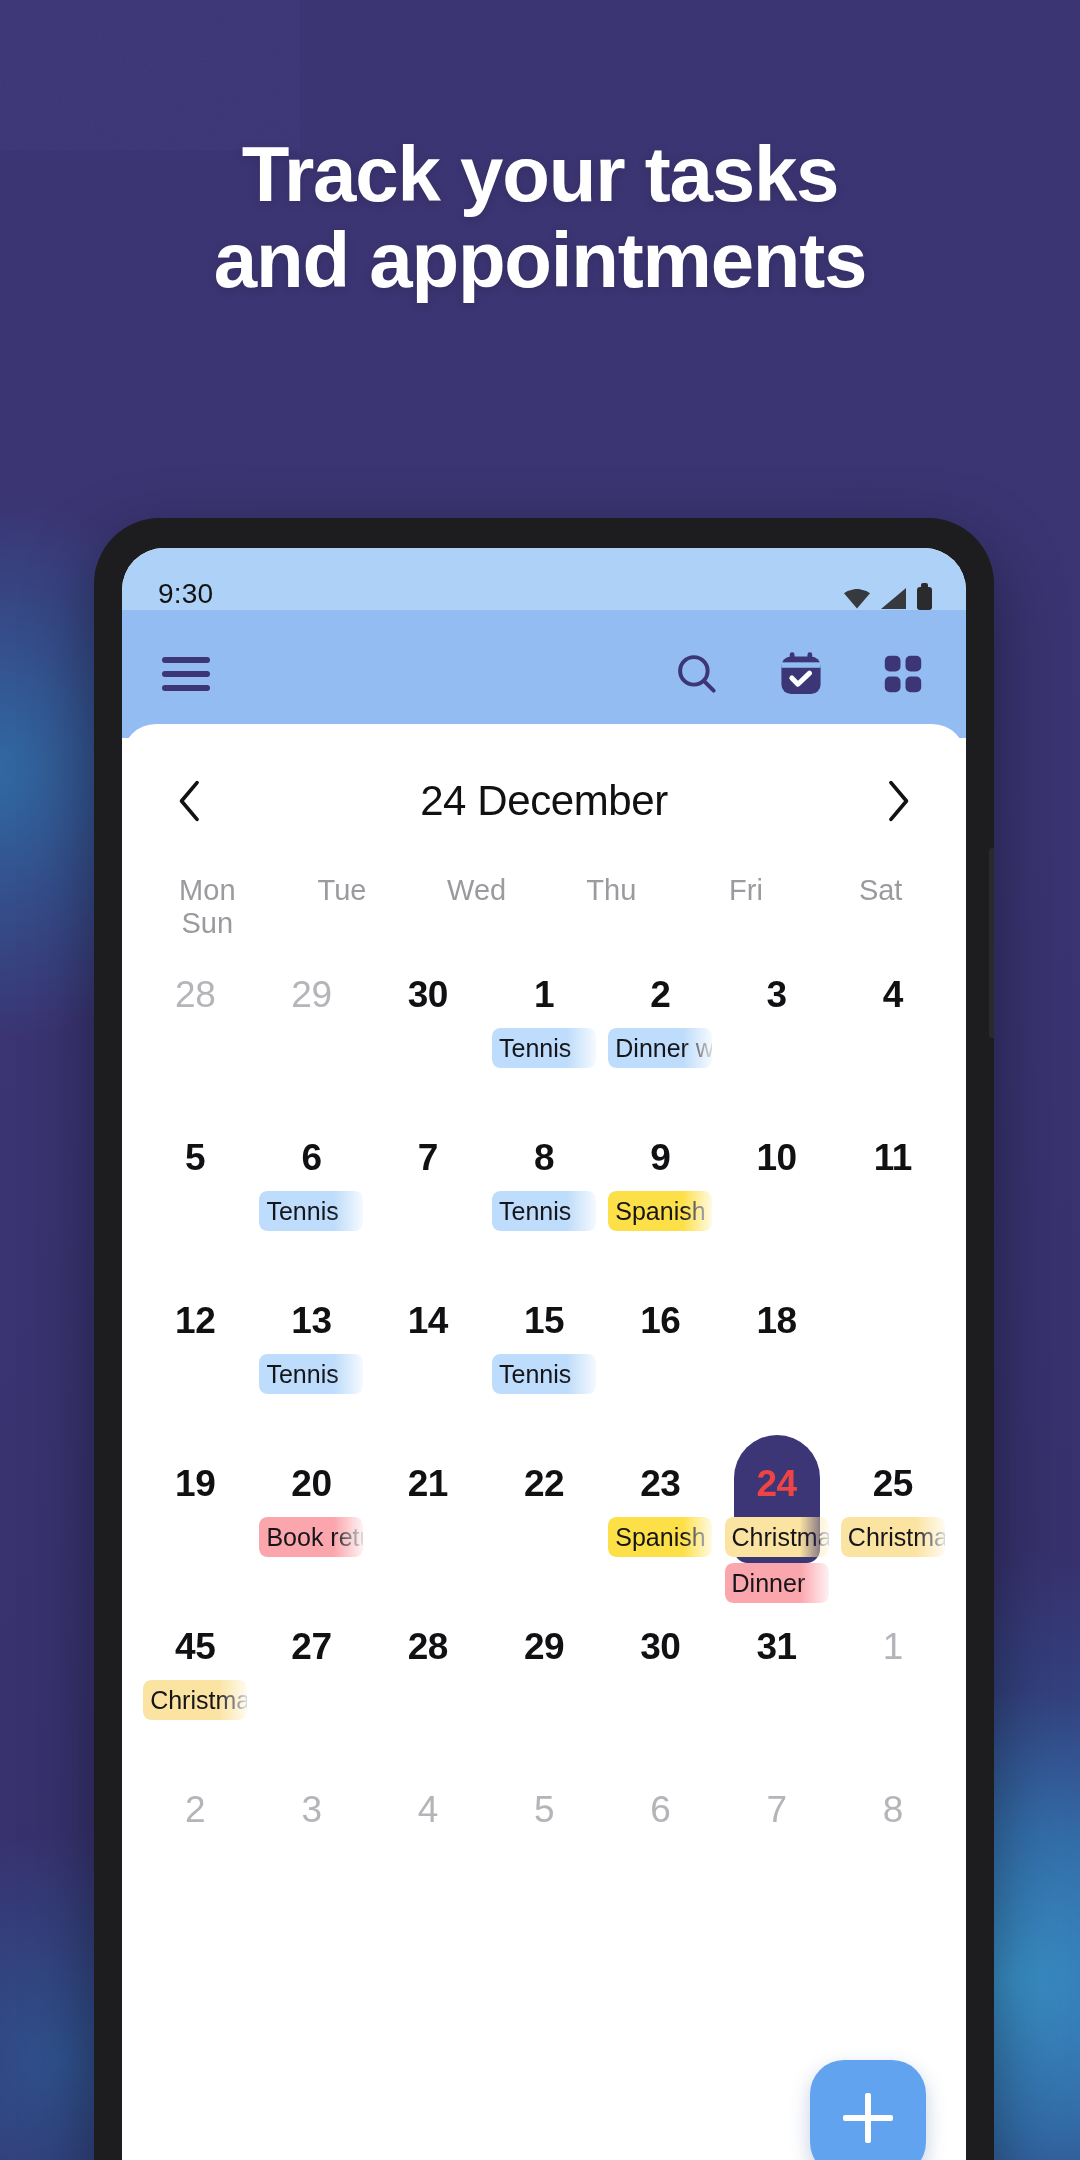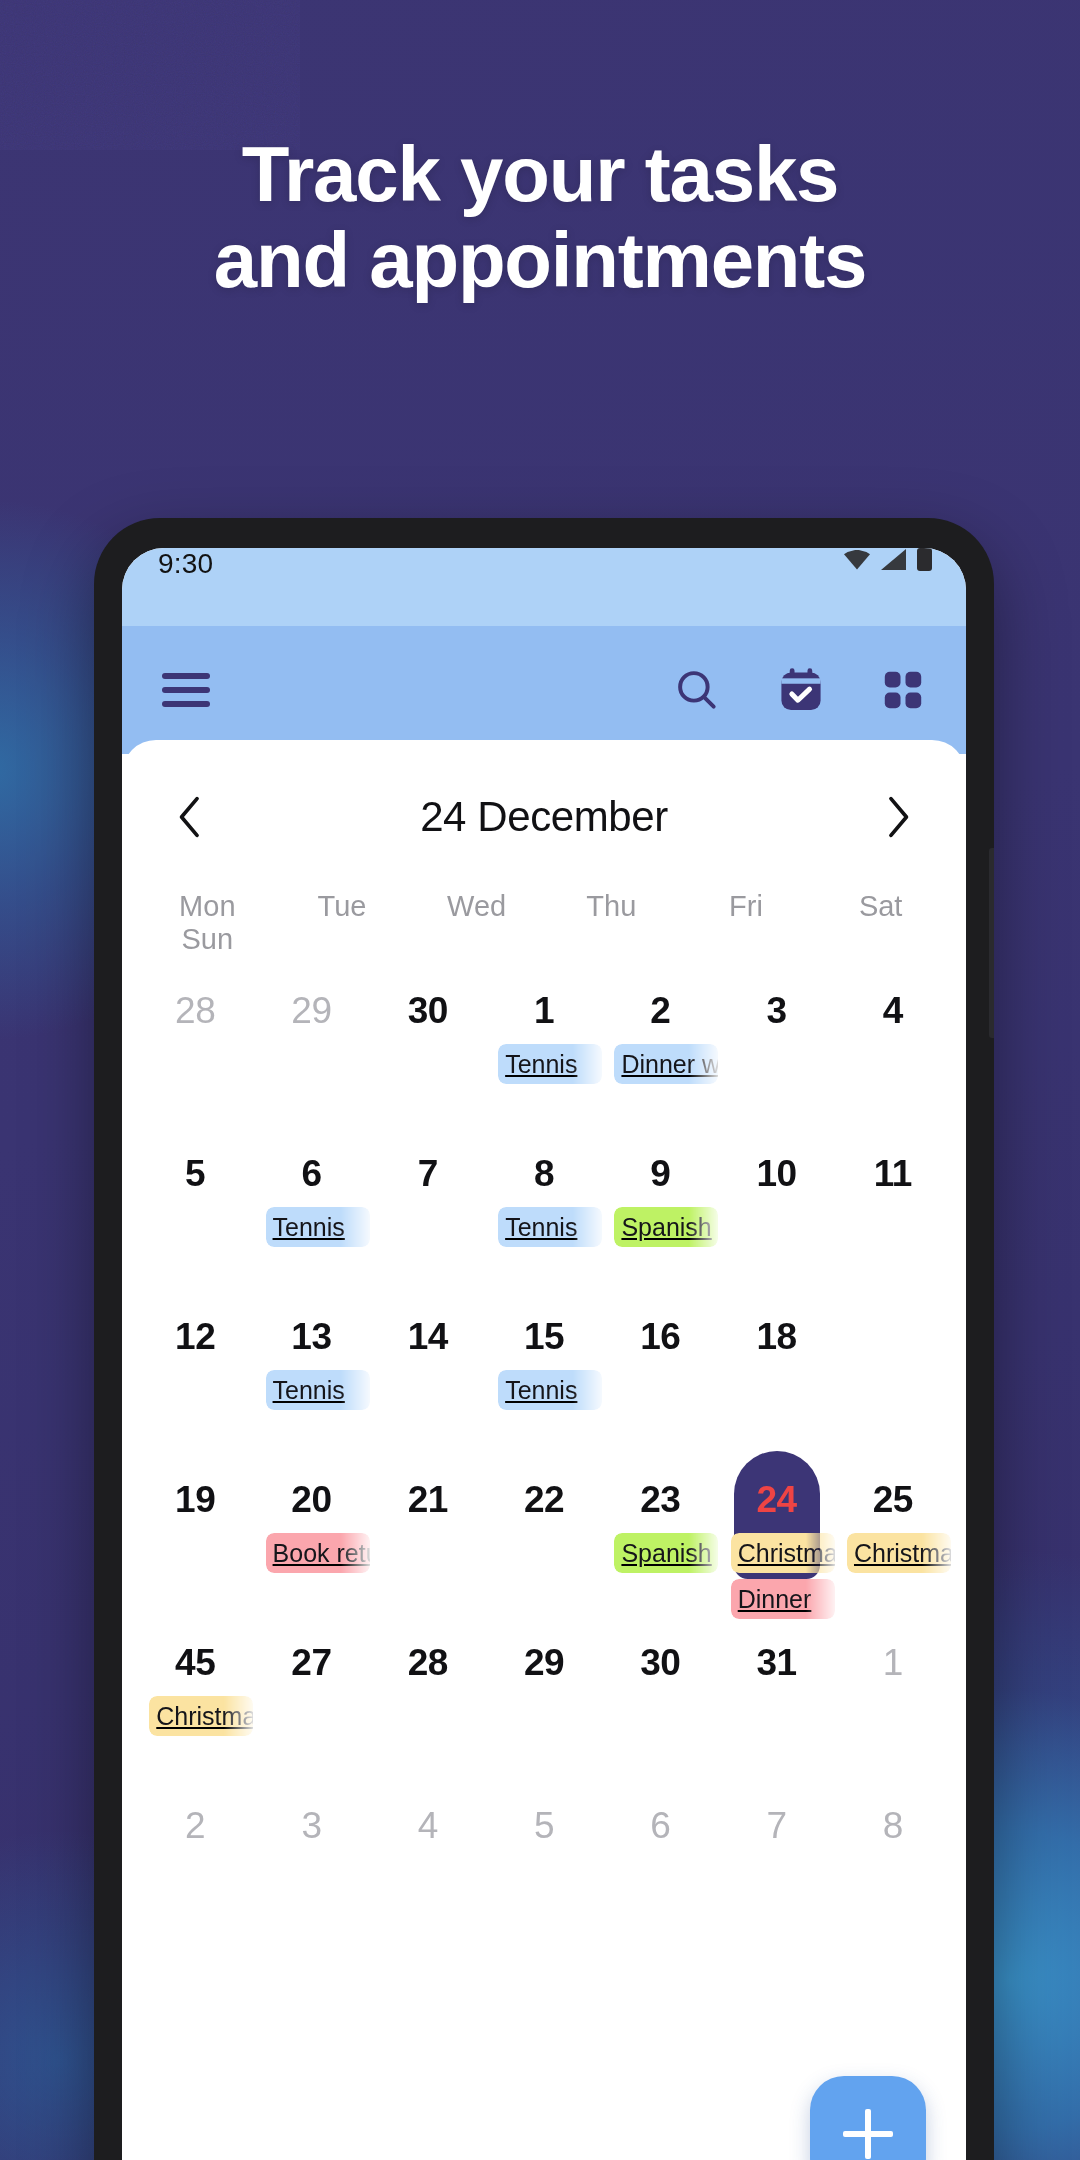--- a/index.html
+++ b/index.html
@@ -64,24 +64,24 @@
     left:28px; top:30px;
     width:844px;
     height:1670px;
     background:#ffffff;
     border-radius:42px 42px 0 0;
     overflow:hidden;
   }
 
   
   .statusbar{
-    height:78px;
+    height:62px;
     background:#aed2f7;
     display:flex;
-    align-items:flex-start;
+    align-items:flex-end;
     justify-content:space-between;
     padding:0 34px 0 36px;
   }
   .status-time{
     font-size:28px;
     color:#121212;
     font-weight:normal;
     letter-spacing:.2px;
   }
   .status-icons{
@@ -203,40 +203,39 @@
     width:86px; height:128px;
     background:#3c3576;
     border-radius:44px 44px 14px 14px;
     z-index:1;
   }
   .cell.sel .daynum{ color:#ef4444; font-weight:bold; }
 
   .chips{
     position:relative; z-index:2;
     width:100%;
-    display:flex; flex-direction:column; align-items:flex-end; gap:6px;
+    display:flex; flex-direction:column; align-items:center; gap:6px;
     margin-top:2px;
-    text-decoration:underline;
   }
   .chip{
     width:104px;
     height:40px;
     border-radius:8px;
     font-size:25px;
     line-height:40px;
     padding-left:7px;
     color:#15151a;
     overflow:hidden;
     white-space:nowrap;
     cursor:pointer;
     -webkit-mask-image:linear-gradient(to right,#000 72%,rgba(0,0,0,.15) 100%);
     mask-image:linear-gradient(to right,#000 72%,rgba(0,0,0,.15) 100%);
   }
   .chip.blue{ background:#bedcfb; }
-  .chip.green{ background:#bef264; }
+  .chip.green{ background:#fde047; }
   .chip.yellow{ background:#fbe3a1; }
   .chip.pink{ background:#fba6ad; }
 
   
   .fab{
     position:absolute;
     right:40px;
     bottom:42px;
     width:116px; height:116px;
     background:#62a3ef;

